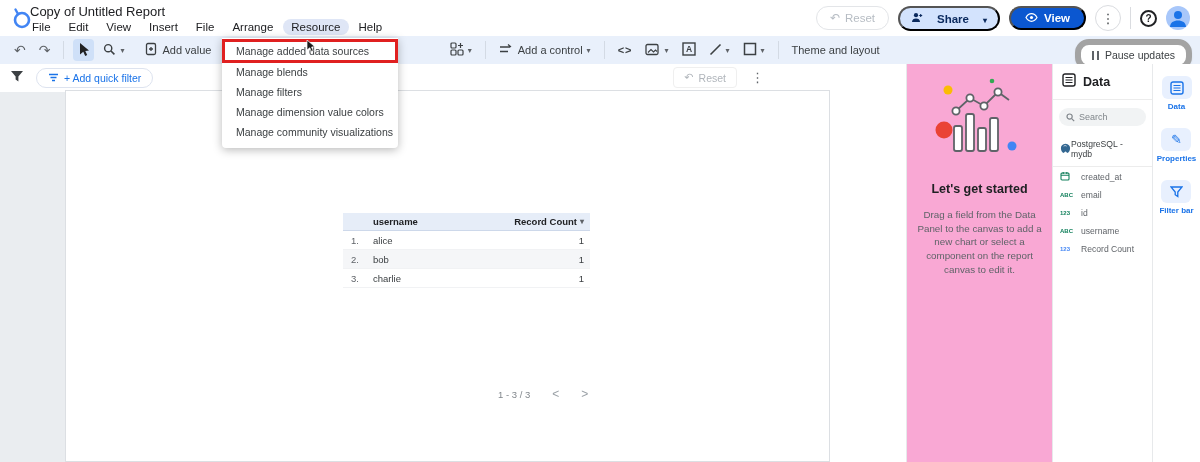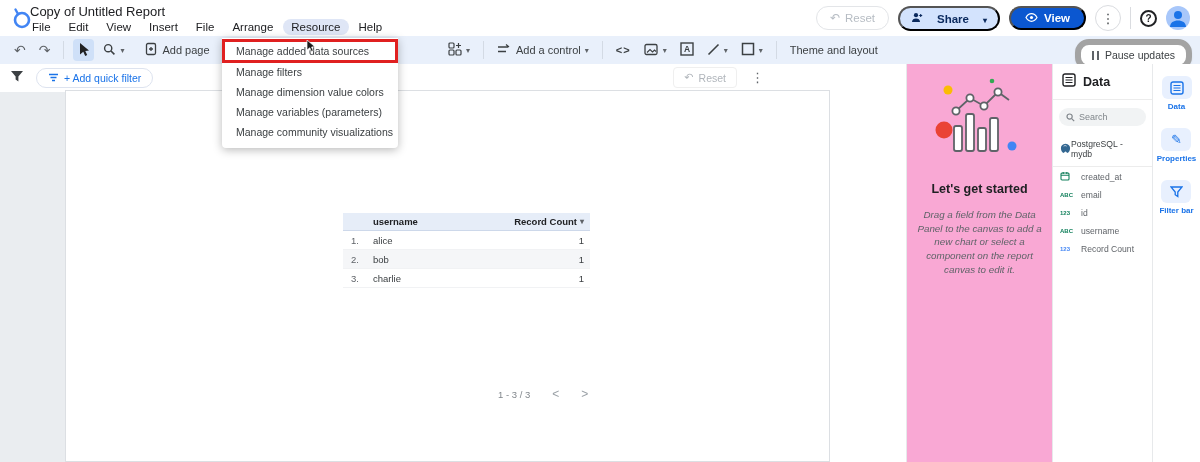--- a/index.html
+++ b/index.html
@@ -50,21 +50,21 @@
   .thead .c-right { display:flex; justify-content:flex-end; align-items:center; gap:3px; }
   .c-idx { color:#5f6368; padding-left:8px; }
   .c-right { text-align:right; padding-right:6px; }
   .trow.alt { background:#f5f6f8; }
   .pagination { position:absolute; left:432px; top:296px; display:flex; align-items:center; gap:22px; color:#80868b; font-size:9.5px; }
   .pg-ch { font-size:12px; color:#9aa0a6; }
 
   
   .panel-start { position:absolute; left:906px; top:0; width:146px; height:398px; background:#f9a8d4; border-left:1px solid #e7e9eb; display:flex; flex-direction:column; align-items:center; padding:14px 8px 10px; }
   .gs-title { margin-top:14px; font-size:12.5px; font-weight:bold; color:#202124; }
-  .gs-body { margin-top:12px; font-size:9.8px; color:#5f6368; text-align:center; line-height:1.4;font-style:italic; }
+  .gs-body { margin-top:12px; font-size:9.8px; color:#5f6368; text-align:center; line-height:1.4; }
 
   
   .panel-data { position:absolute; left:1052px; top:0; width:100px; height:398px; background:#fff; border-left:1px solid #e7e9eb; }
   .pd-head { display:flex; align-items:center; gap:7px; padding:9px 9px 8px; border-bottom:1px solid #ececec; }
   .pd-title { font-size:12.5px; font-weight:bold; color:#202124; }
   .pd-search { margin:8px 6px 6px; background:#f1f3f4; border-radius:11px; height:18px; display:flex; align-items:center; gap:4px; padding:0 7px; }
   .pd-search input { border:none; outline:none; background:transparent; width:60px; font-size:9px; color:#3c4043; font-family:"Liberation Sans",sans-serif; }
   .pd-search input::placeholder { color:#80868b; }
   .pd-source { display:flex; align-items:center; padding:7px 7px; font-size:8.6px; color:#3c4043; border-bottom:1px solid #ececec; }
   .field { display:flex; align-items:center; gap:5px; padding:4px 7px; font-size:8.6px; color:#5f6368; }
@@ -165,21 +165,21 @@
             <circle cx="5.2" cy="5.2" r="3.6" fill="none" stroke="#3c4043" stroke-width="1.4"></circle>
             <line x1="8" y1="8" x2="11.4" y2="11.4" stroke="#3c4043" stroke-width="1.6"></line>
           </svg></span>
       <span class="caret">▾</span>
     </span>
     <span class="tbtn" style="margin-left:8px;">
       <span><svg width="13" height="14" viewBox="0 0 13 14">
             <rect x="1.5" y="1.5" width="9" height="11" rx="1.5" fill="none" stroke="#3c4043" stroke-width="1.3"></rect>
             <path d="M6 5 v4 M4 7 h4" stroke="#3c4043" stroke-width="1.3"></path>
           </svg></span>
-      <span>Add page</span>
+      <span>Add value</span>
     </span>
     <span class="tb-div"></span>
     <span class="tbtn">
       <span><svg width="14" height="14" viewBox="0 0 14 14">
             <rect x="1.5" y="2.5" width="9" height="10" rx="1.5" fill="none" stroke="#3c4043" stroke-width="1.3"></rect>
             <path d="M11 2 v4 M9 4 h4" stroke="#3c4043" stroke-width="1.3"></path>
           </svg></span>
       <span>A</span>
     </span>
     <span style="width:168px;"></span>
@@ -396,19 +396,19 @@
   </div>
 
   <div class="dropdown">
     <div class="red-box"></div>
     <span class="cursor-arrow">
       <svg width="11" height="13" viewBox="0 0 11 13">
           <polygon points="1,0 1,10 3.8,7.8 5.4,11.5 7.2,10.7 5.6,7 9,6.8" fill="#1b1b1b" stroke="#fff" stroke-width="0.7"></polygon>
         </svg>
     </span>
     <div class="dd-item first">Manage added data sources</div>
+    <div class="dd-item">Manage blends</div>
     <div class="dd-item">Manage filters</div>
     <div class="dd-item">Manage dimension value colors</div>
-    <div class="dd-item">Manage variables (parameters)</div>
     <div class="dd-item">Manage community visualizations</div>
   </div>
 
 </div>
 
 </body></html>

